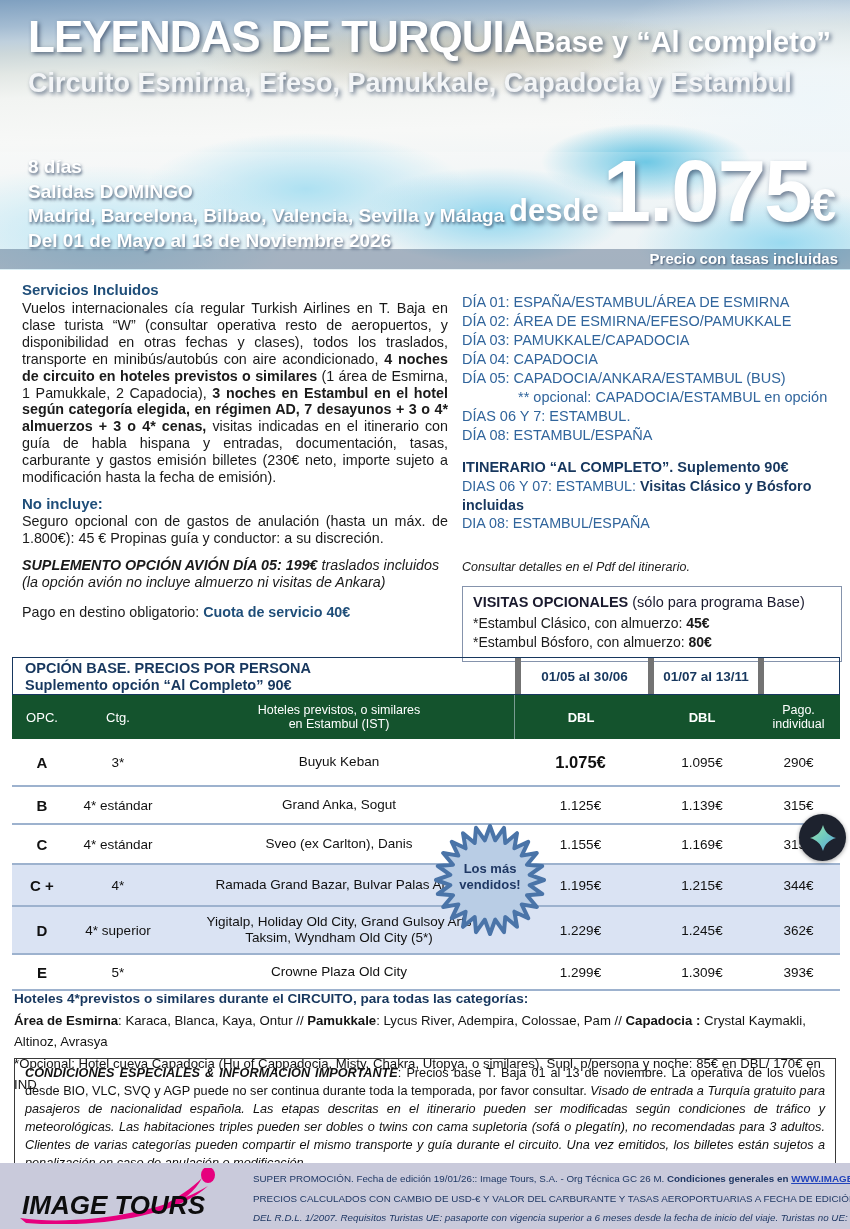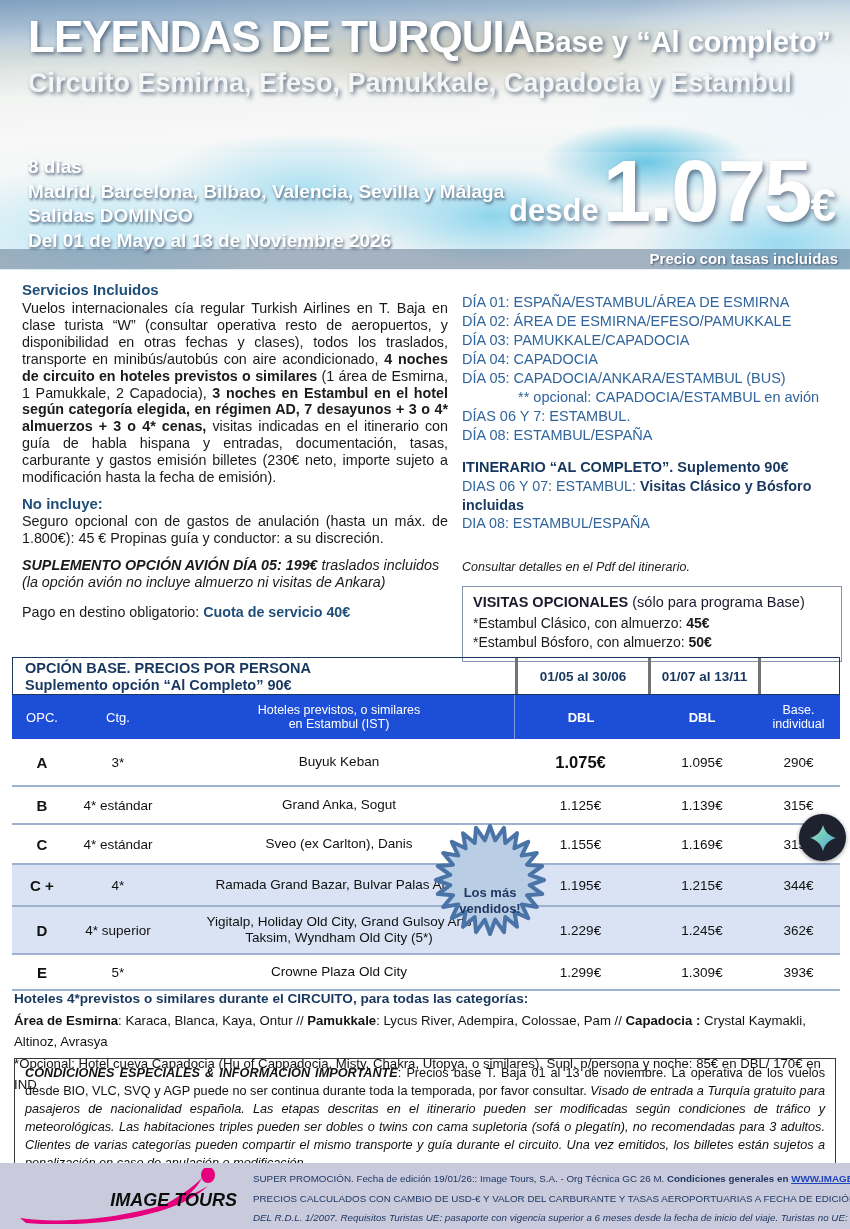--- a/index.html
+++ b/index.html
@@ -62,46 +62,46 @@
   .visits-box{margin-top:12px;border:1px solid #8593AC;padding:7px 10px 9px 10px;width:358px;}
   .visits-box .vh{font-size:14.5px;color:#1a1a2e;margin-bottom:4px;}
   .visits-box .vh .b{font-weight:bold;}
   .visits-box .item{font-size:14px;line-height:19px;color:#1a1a1a;}
   .visits-box .item .b{font-weight:bold;}
 
   
   .pt{position:absolute;left:12px;top:657px;width:828px;}
   .pt-head1{display:grid;grid-template-columns:502px 133px 110px 83px;height:38px;
     border:1px solid #17375E;box-sizing:border-box;}
-  .pt-head1>div{border-left:3px solid #737373;}
+  .pt-head1>div{border-left:6px solid #737373;}
   .pt-head1>div:first-child{border-left:none;}
   .pt-title{padding:2px 0 0 12px;color:#17375E;font-weight:bold;font-size:14.5px;line-height:16.5px;}
   .pt-period{display:flex;align-items:center;justify-content:center;color:#17375E;
     font-weight:bold;font-size:13.5px;}
   .pt-head2{display:grid;grid-template-columns:60px 92px 350px 133px 110px 83px;
-    background:#1d4ed8;color:#fff;height:44px;align-items:center;text-align:center;
+    background:#14532d;color:#fff;height:44px;align-items:center;text-align:center;
     font-size:13px;}
   .pt-head2 .two{font-size:12.5px;line-height:14.5px;}
   .pt-head2 .dblc{font-weight:bold;border-left:1px solid rgba(205,215,230,.55);height:100%;
     display:flex;align-items:center;justify-content:center;}
   .pt-row{display:grid;grid-template-columns:60px 92px 350px 133px 110px 83px;
     align-items:center;text-align:center;border-bottom:2px solid #9DB2CE;
     font-size:13.5px;color:#111;background:#fff;}
   .pt-row .opc{font-weight:bold;font-size:15px;}
   .pt-row .hot{font-size:13.5px;line-height:16.5px;padding:0 28px;}
   .pt-row .p1b{font-weight:bold;font-size:16.5px;}
   .pt-row.hl{background:#DAE3F3;}
   .rh-a{height:46px;} .rh-b{height:36px;} .rh-c{height:38px;}
   .rh-cp{height:40px;} .rh-d{height:46px;} .rh-e{height:34px;}
 
   
   .badge{position:absolute;left:433px;top:823px;width:114px;height:114px;}
   .badge svg{position:absolute;left:0;top:0;}
   .badge .btxt{position:absolute;left:22px;top:38px;width:70px;text-align:center;
-    color:#1F3864;font-weight:bold;font-size:13px;line-height:16px;margin-top:24px;}
+    color:#1F3864;font-weight:bold;font-size:13px;line-height:16px;}
 
   
   .float-btn{position:absolute;left:799px;top:814px;width:47px;height:47px;border-radius:50%;
     background:#1d222e;display:flex;align-items:center;justify-content:center;
     box-shadow:0 1px 4px rgba(0,0,0,.4);}
 
   
   .hotels{position:absolute;left:14px;top:988px;width:824px;font-size:13.2px;line-height:21.5px;}
   .hotels .l1{color:#17375E;font-weight:bold;font-size:13.6px;}
   .hotels .l2,.hotels .l3{color:#141414;}
@@ -109,42 +109,42 @@
   
   .conds{position:absolute;left:14px;top:1058px;width:800px;border:1.5px solid #3a3a3a;
     padding:5px 10px 6px 10px;font-size:12.7px;line-height:18px;text-align:justify;color:#111;}
   .conds .last{font-weight:bold;text-align:left;}
 
   
   .footer{position:absolute;left:0;top:1163px;width:850px;height:66px;background:#C9CADB;}
   .logo{position:absolute;left:12px;top:5px;width:225px;height:56px;}
   .logo svg{position:absolute;left:0;top:0;}
   .logo .ltxt{position:absolute;left:10px;top:22px;width:215px;color:#0d0d0d;font-weight:bold;
-    font-style:italic;font-size:18px;letter-spacing:0px;white-space:nowrap;text-align:right;}
+    font-style:italic;font-size:26px;letter-spacing:0px;white-space:nowrap;}
   .flines{position:absolute;left:253px;top:6px;width:590px;color:#1F3864;font-size:9.8px;
     line-height:19.5px;white-space:nowrap;}
   .flines .fb{font-weight:bold;}
   .flines a{color:#2244BB;font-weight:bold;text-decoration:underline;}
   .flines .it{font-style:italic;}
 </style>
 </head>
 <body>
 
 <div class="page">
 
   <div class="hero">
     <div class="hero-title">
       <span class="main">LEYENDAS DE TURQUIA</span><span class="suffix">Base y “Al completo”</span>
     </div>
     <div class="hero-sub">Circuito Esmirna, Efeso, Pamukkale, Capadocia y Estambul</div>
     <div class="info-band"></div>
     <div class="info-lines">
       <div>8 días</div>
+      <div>Salidas DOMINGO</div>
       <div>Madrid, Barcelona, Bilbao, Valencia, Sevilla y Málaga</div>
-      <div>Salidas DOMINGO</div>
       <div>Del 01 de Mayo al 13 de Noviembre 2026</div>
     </div>
     <div class="price-block">
       <span class="pre">desde</span>
       <span class="amt">1.075</span>
       <span class="cur">€</span>
     </div>
     <div class="price-note-band">
       <span>Precio con tasas incluidas</span>
     </div>
@@ -164,36 +164,36 @@
     </div>
   </div>
 
   <div class="col-right">
     <div class="itin-lines">
       <div>DÍA 01: ESPAÑA/ESTAMBUL/ÁREA DE ESMIRNA</div>
       <div>DÍA 02: ÁREA DE ESMIRNA/EFESO/PAMUKKALE</div>
       <div>DÍA 03: PAMUKKALE/CAPADOCIA</div>
       <div>DÍA 04: CAPADOCIA</div>
       <div>DÍA 05: CAPADOCIA/ANKARA/ESTAMBUL (BUS)</div>
-      <div class="indent">** opcional: CAPADOCIA/ESTAMBUL en avión</div>
+      <div class="indent">** opcional: CAPADOCIA/ESTAMBUL en opción</div>
       <div>DÍAS 06 Y 7: ESTAMBUL.</div>
       <div>DÍA 08: ESTAMBUL/ESPAÑA</div>
     </div>
     <div class="itin2">
       <div class="itin-h">ITINERARIO “AL COMPLETO”. Suplemento 90€</div>
       <div class="itin2-lines">
         <div><span>DIAS 06 Y 07: ESTAMBUL: </span><span class="b navy">Visitas Clásico y Bósforo incluidas</span></div>
         <div>DIA 08: ESTAMBUL/ESPAÑA</div>
       </div>
       <div class="pdf-note">Consultar detalles en el Pdf del itinerario.</div>
     </div>
     <div class="visits-box">
       <div class="vh"><span class="b">VISITAS OPCIONALES</span><span> (sólo para programa Base)</span></div>
       <div class="item"><span>*Estambul Clásico, con almuerzo: </span><span class="b">45€</span></div>
-      <div class="item"><span>*Estambul Bósforo, con almuerzo: </span><span class="b">50€</span></div>
+      <div class="item"><span>*Estambul Bósforo, con almuerzo: </span><span class="b">80€</span></div>
     </div>
   </div>
 
   <div class="pt">
     <div class="pt-head1">
       <div class="pt-title">
         <div>OPCIÓN BASE. PRECIOS POR PERSONA</div>
         <div>Suplemento opción “Al Completo” 90€</div>
       </div>
       <div class="pt-period">01/05 al 30/06</div>
@@ -203,21 +203,21 @@
     <div class="pt-head2">
       <div>OPC.</div>
       <div>Ctg.</div>
       <div class="two">
         <div>Hoteles previstos, o similares</div>
         <div>en Estambul (IST)</div>
       </div>
       <div class="dblc">DBL</div>
       <div class="dblc" style="border-left:none;">DBL</div>
       <div class="two">
-        <div>Base.</div>
+        <div>Pago.</div>
         <div>individual</div>
       </div>
     </div>
 
     <div class="pt-row rh-a">
       <div class="opc">A</div>
       <div>3*</div>
       <div class="hot">Buyuk Keban</div>
       <div class="p1b">1.075€</div>
       <div>1.095€</div>

